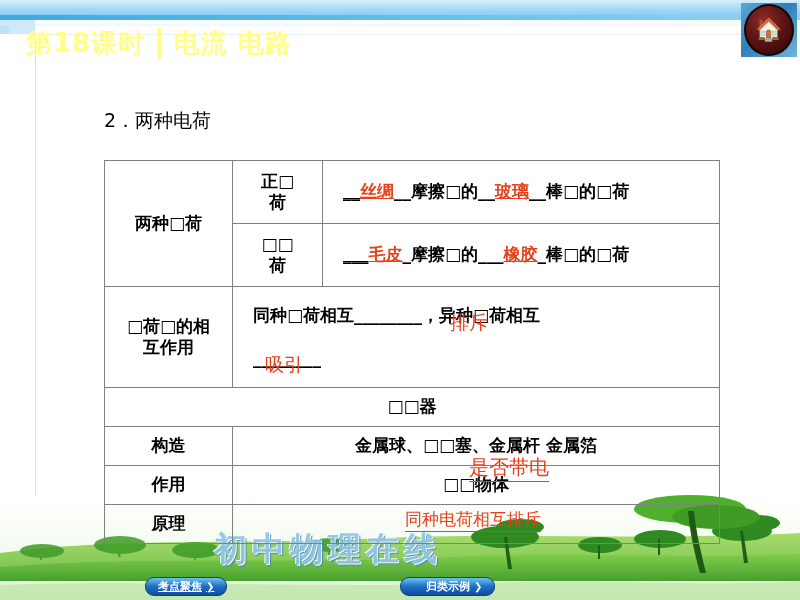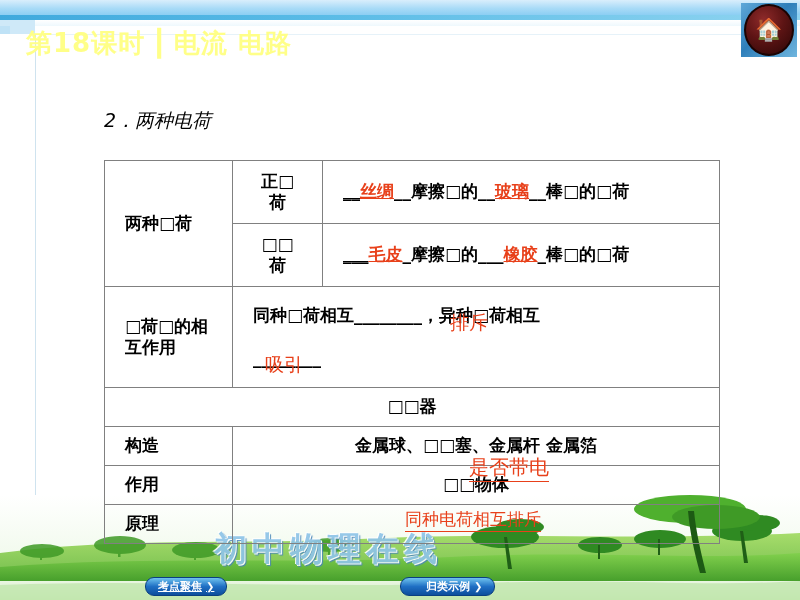--- a/index.html
+++ b/index.html
@@ -95,21 +95,20 @@
   }
 
   
   .section-heading {
     position: absolute;
     left: 104px; top: 108px;
     font-size: 19px;
     color: #000000;
     z-index: 5;
     white-space: nowrap;
-    font-style: italic;
   }
 
   
   .tbl-wrap {
     position: absolute;
     left: 104px; top: 160px;
     width: 616px;
     z-index: 5;
   }
   table.t {
@@ -120,21 +119,21 @@
   table.t td {
     border: 1px solid #808080;
     padding: 2px 20px;
     font-size: 17px;
     font-weight: bold;
     color: #000000;
     vertical-align: middle;
     background: transparent;
     line-height: 1.25;
   }
-  td.lbl { text-align: left; }
+  td.lbl { text-align: center; }
   td.body { text-align: left; }
   td.ctr { text-align: center; }
 
   .col-a { width: 128px; }
   .col-b { width: 90px; }
 
   .red { color: #e8401a; font-weight: bold; }
   .u { text-decoration: underline; }
 
   

